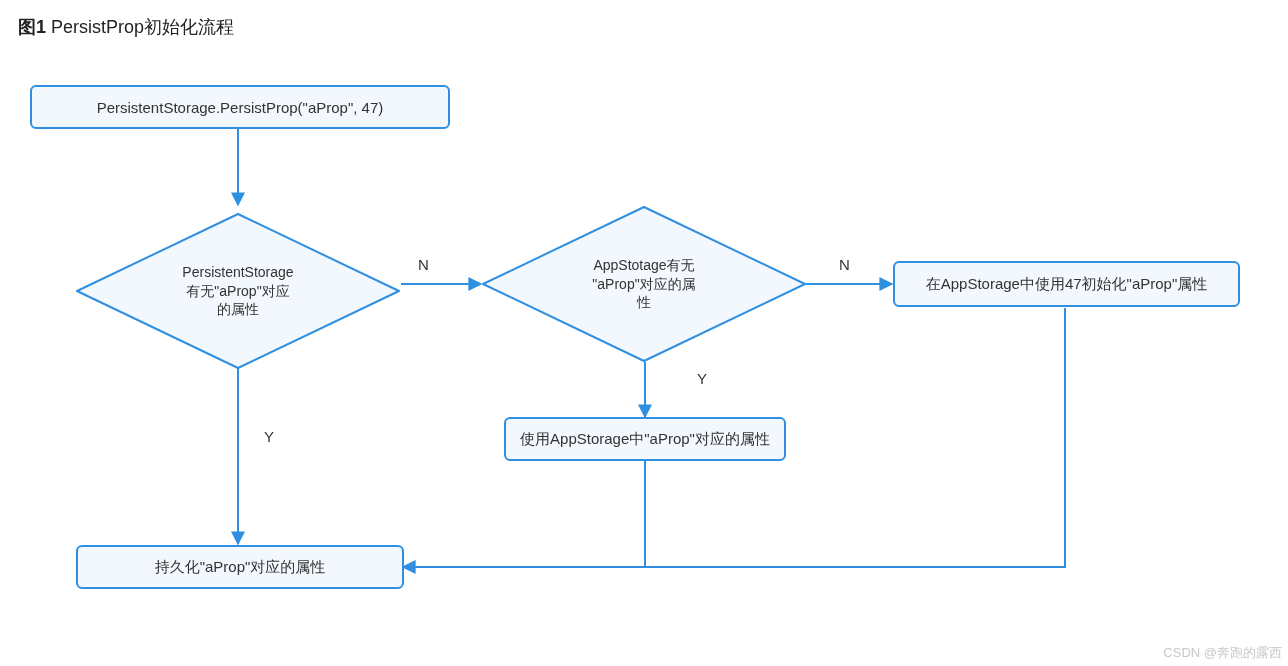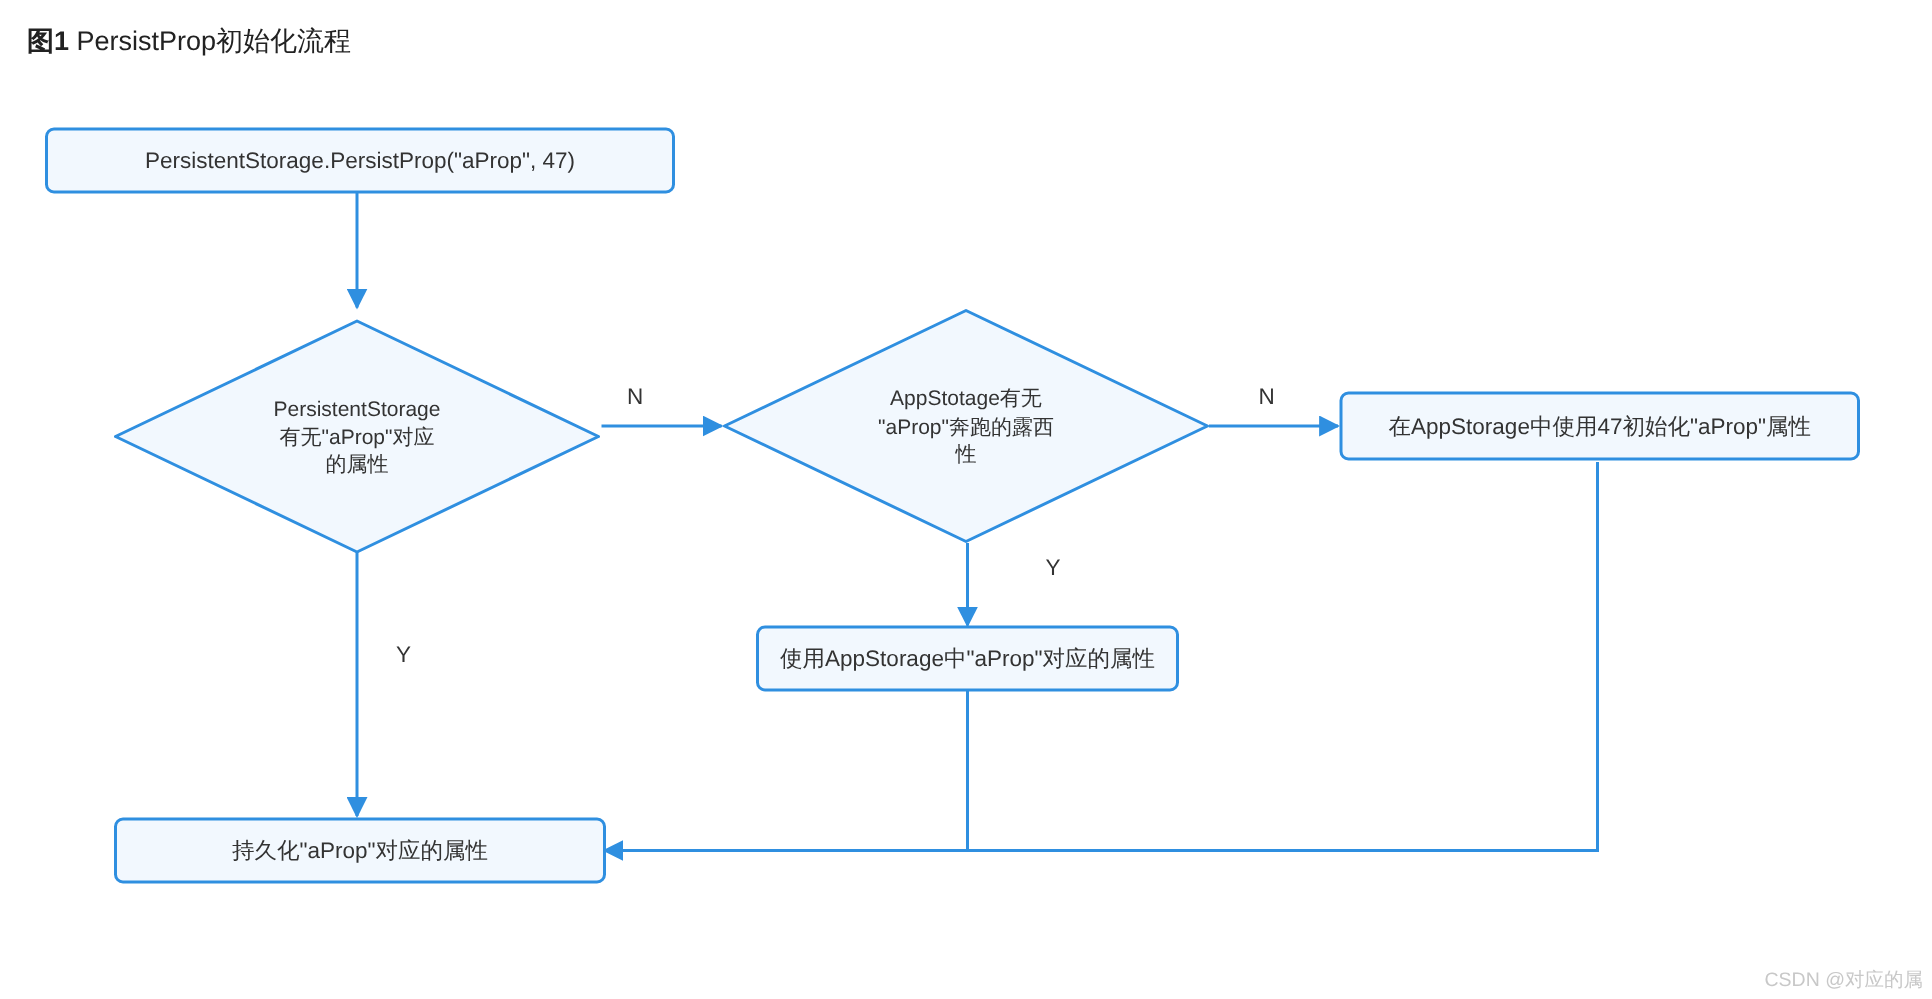--- a/index.html
+++ b/index.html
@@ -111,21 +111,21 @@
     <div class="diamond-text" style="white-space:pre-line;">PersistentStorage
 有无"aProp"对应
 的属性</div>
   </div>
 
   <div class="diamond-wrap" style="left:481px; top:205px; width:326px; height:158px;">
     <svg width="326" height="158" style="position:absolute;inset:0;">
       <polygon points="163,2 324,79 163,156 2,79" fill="#f2f8fe" stroke="#2f8fe0" stroke-width="2" stroke-linejoin="round"></polygon>
     </svg>
     <div class="diamond-text" style="white-space:pre-line;">AppStotage有无
-"aProp"奔跑的露西
+"aProp"对应的属
 性</div>
   </div>
 
   <div class="node-rect" style="left:893px; top:261px; width:347px; height:46px;">
     <span>在AppStorage中使用47初始化"aProp"属性</span>
   </div>
 
   <div class="node-rect" style="left:504px; top:417px; width:282px; height:44px;">
     <span>使用AppStorage中"aProp"对应的属性</span>
   </div>
@@ -134,13 +134,13 @@
     <span>持久化"aProp"对应的属性</span>
   </div>
 
   <div class="edge-label" style="left:418px; top:256px;">N</div>
   <div class="edge-label" style="left:839px; top:256px;">N</div>
   <div class="edge-label" style="left:264px; top:428px;">Y</div>
   <div class="edge-label" style="left:697px; top:370px;">Y</div>
 
 </div>
 
-<div class="watermark">CSDN @对应的属</div>
+<div class="watermark">CSDN @奔跑的露西</div>
 
 </body></html>

